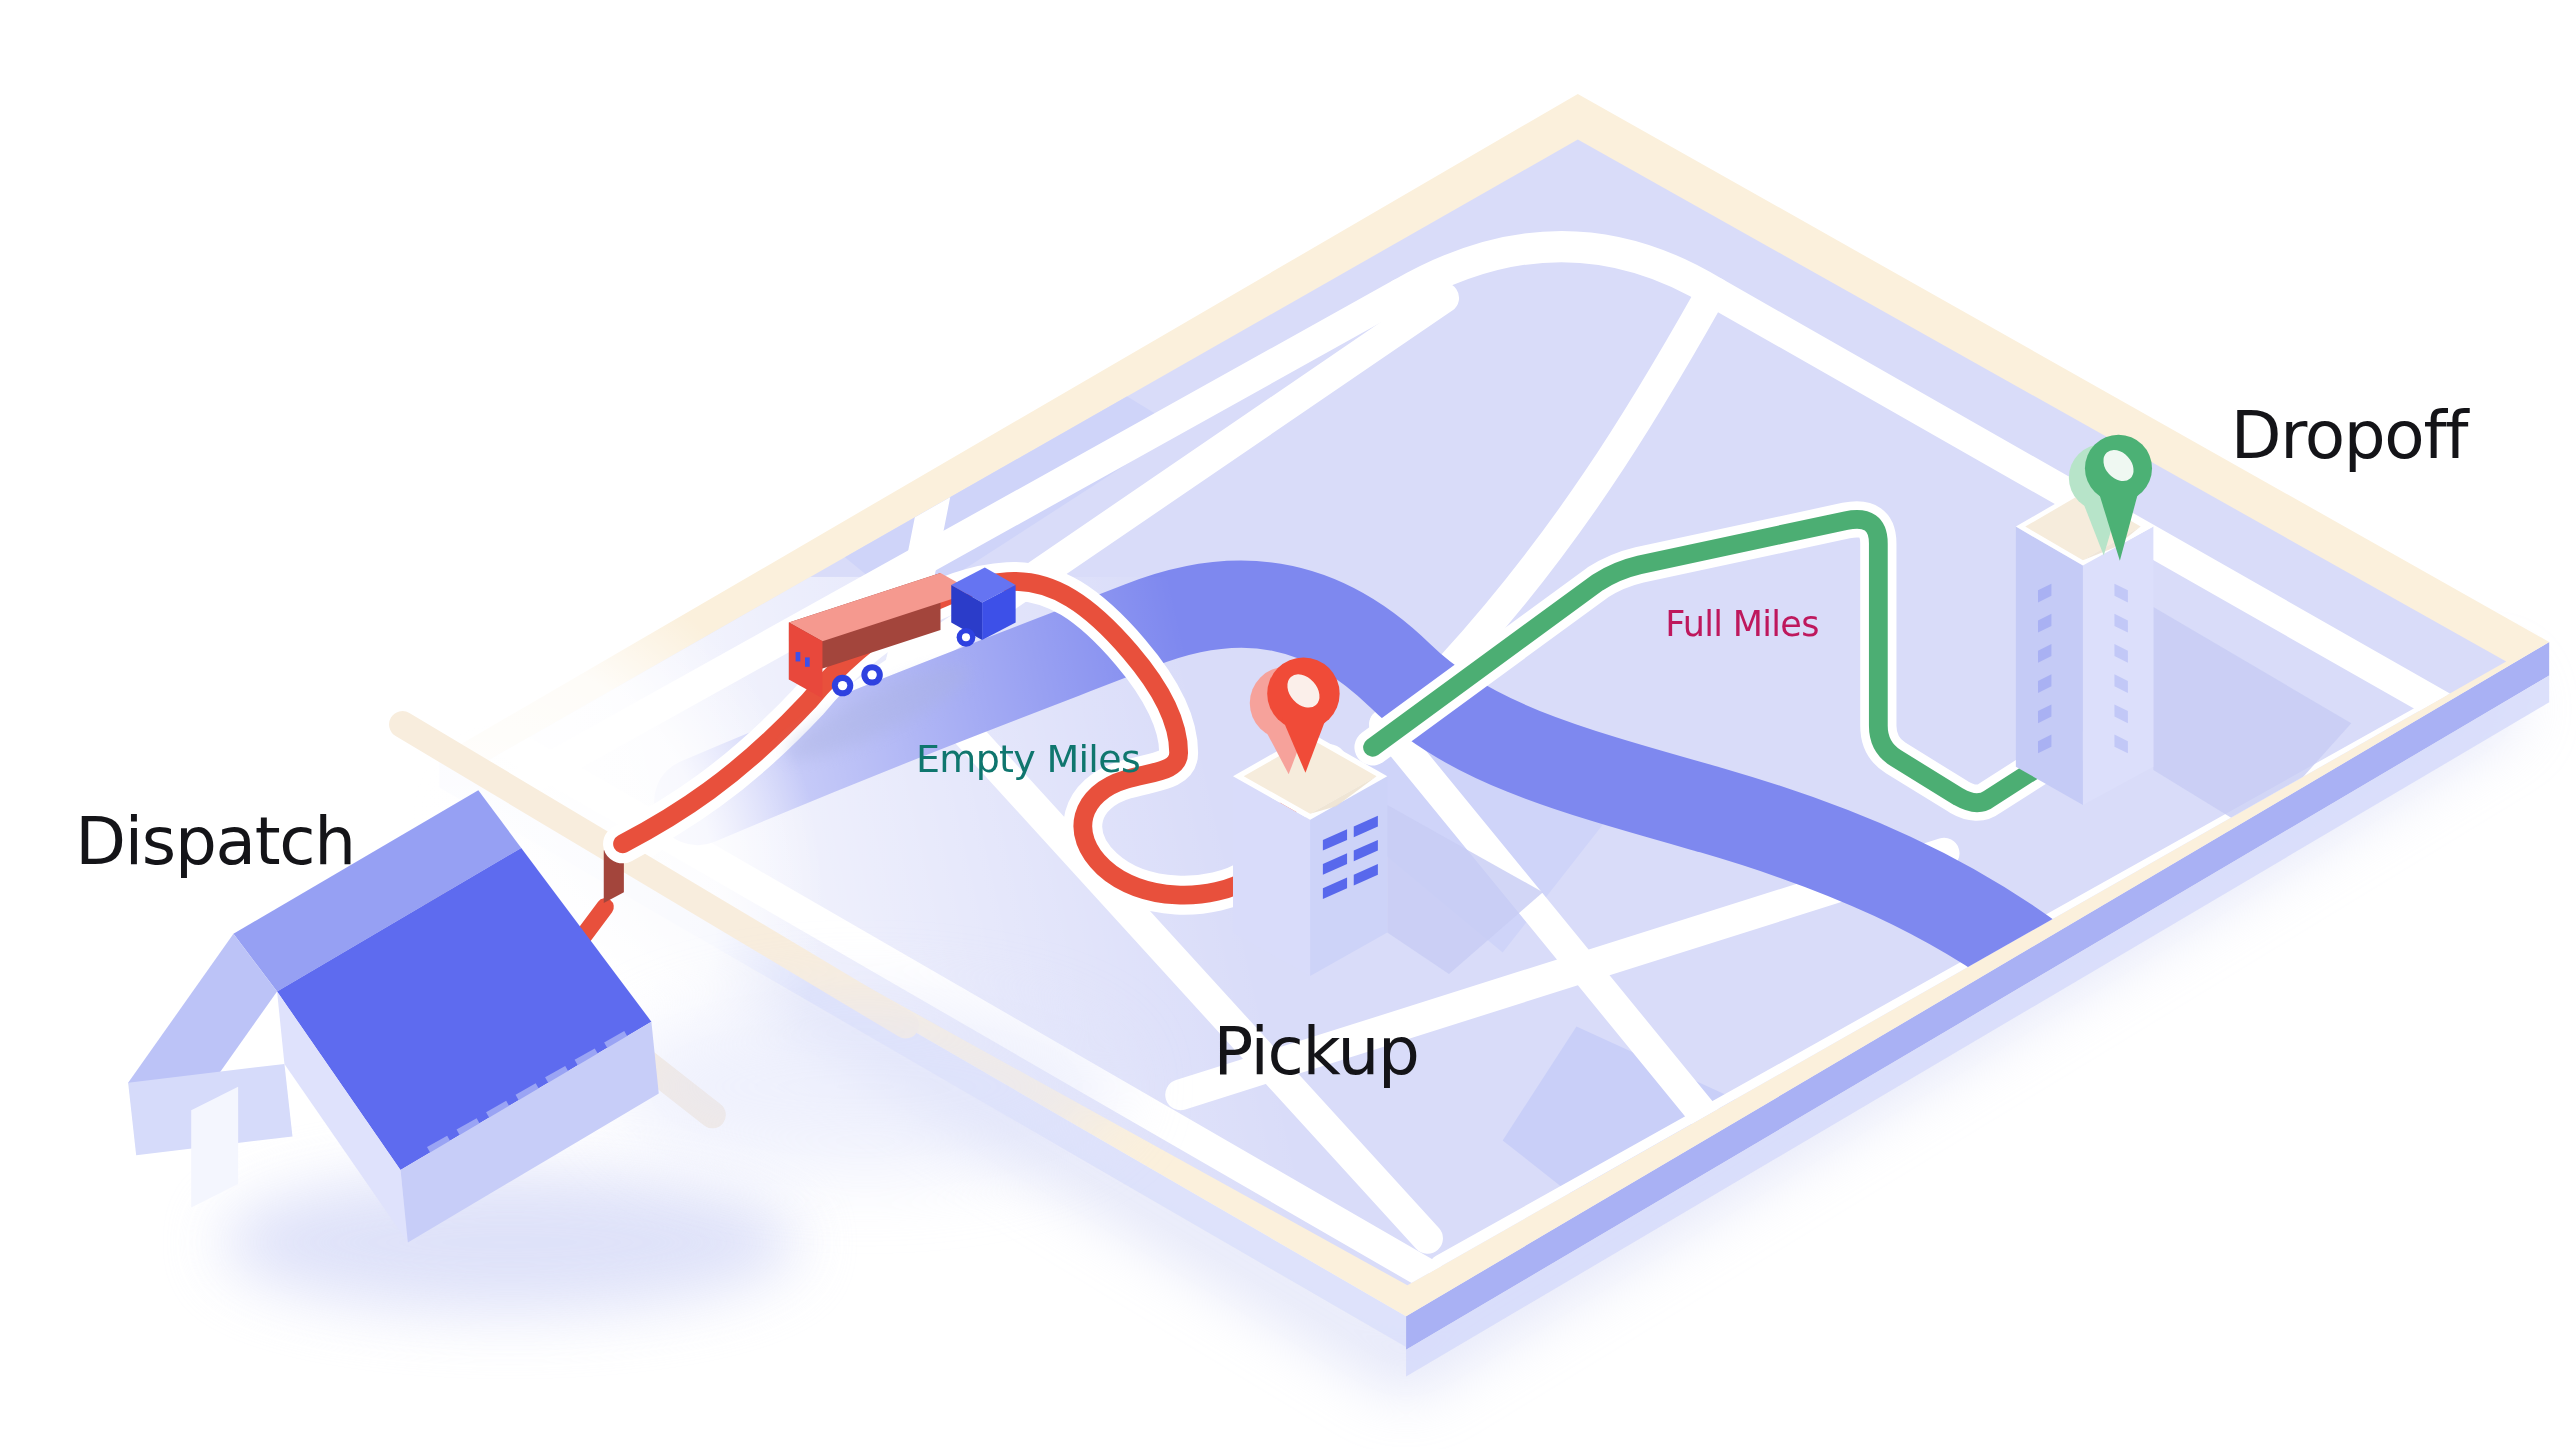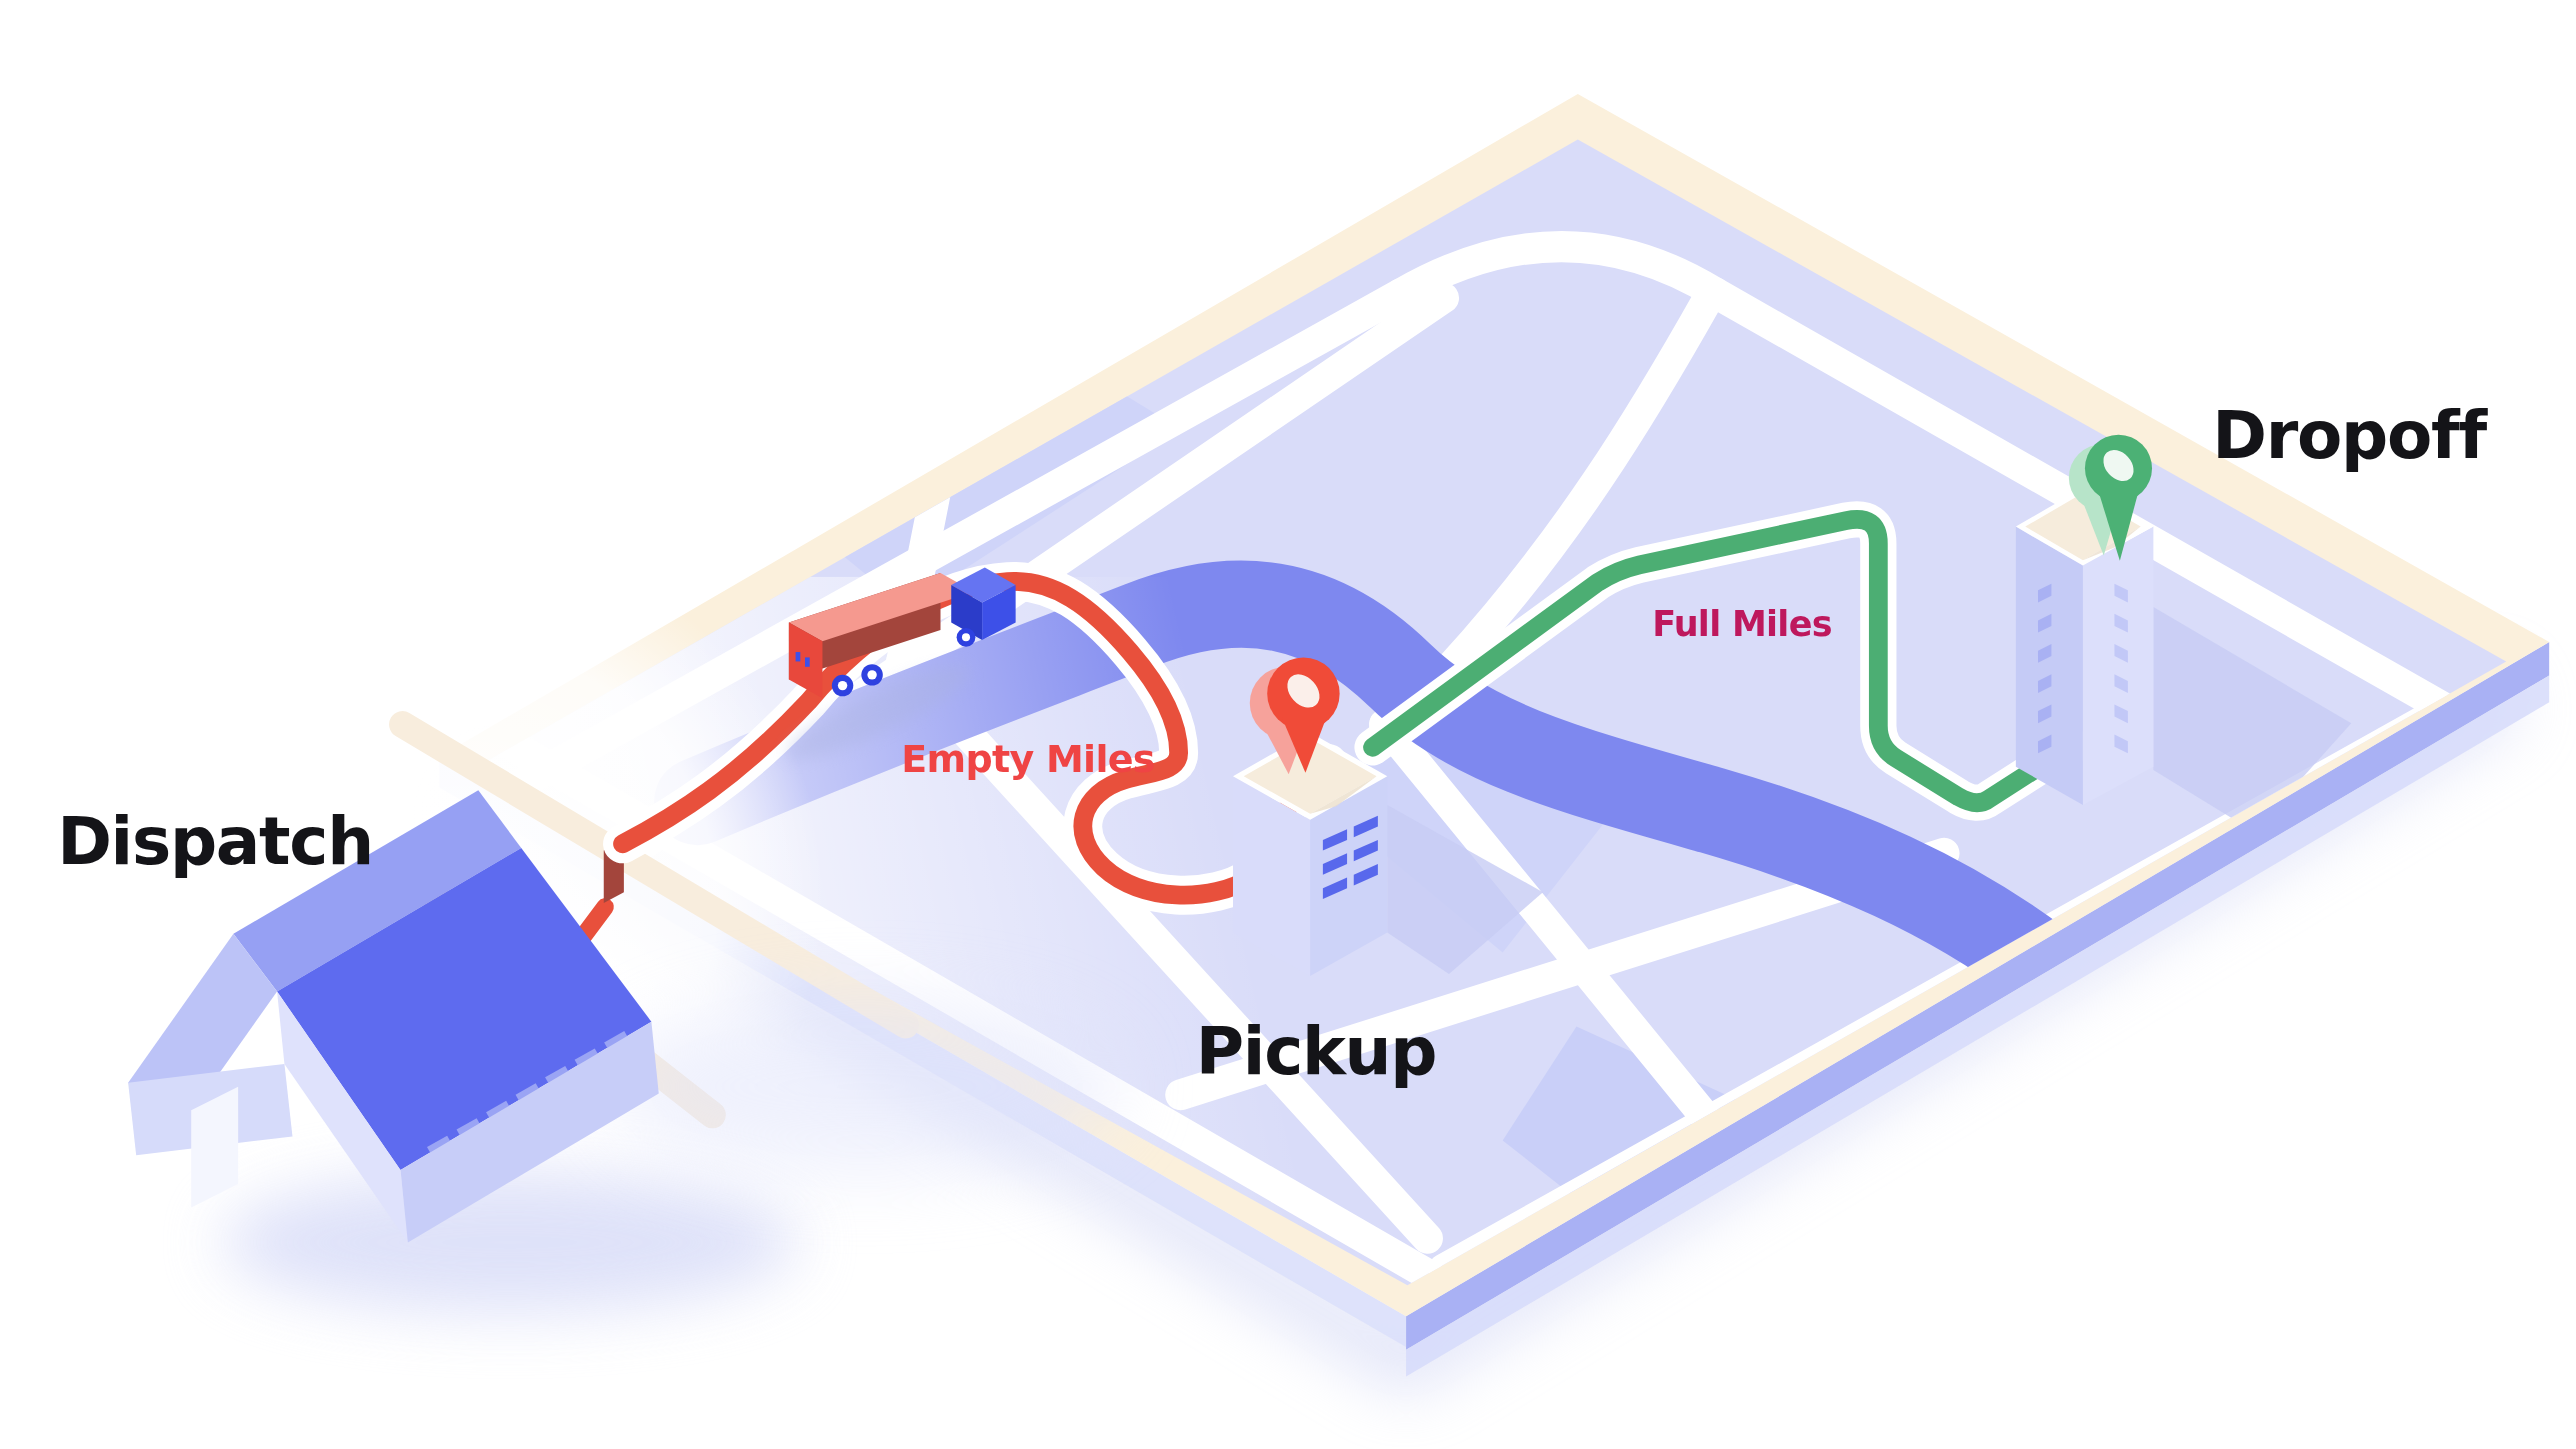--- a/index.html
+++ b/index.html
@@ -7,28 +7,28 @@
     width:2576px;height:1449px;
     background:#ffffff;
     overflow:hidden;
     font-family:"DejaVu Sans","Liberation Sans",sans-serif;
   }
   .stage{position:relative;width:2576px;height:1449px;background:#ffffff;}
   .stage svg{position:absolute;left:0;top:0;}
   .label{
     position:absolute;
     transform:translate(-50%,-50%);
-    font-weight:700;
+    font-weight:400;
     white-space:nowrap;
     letter-spacing:-1.3px;
     color:#141418;
   }
   .label-place{font-size:66px;}
   .label-route{letter-spacing:-0.7px;}
-  .label-empty{font-size:38px;color:#ef4444;}
+  .label-empty{font-size:38px;color:#0f766e;}
   .label-full{font-size:35px;color:#be185d;}
   .pos-dispatch{left:215px;top:841px;}
   .pos-pickup{left:1316px;top:1051px;}
   .pos-dropoff{left:2349px;top:435px;}
   .pos-empty{left:1028px;top:759px;}
   .pos-full{left:1742px;top:624px;}
   .soft45{filter:blur(45px);}
   .soft55{filter:blur(55px);}
   .soft12{filter:blur(12px);}
 </style>

